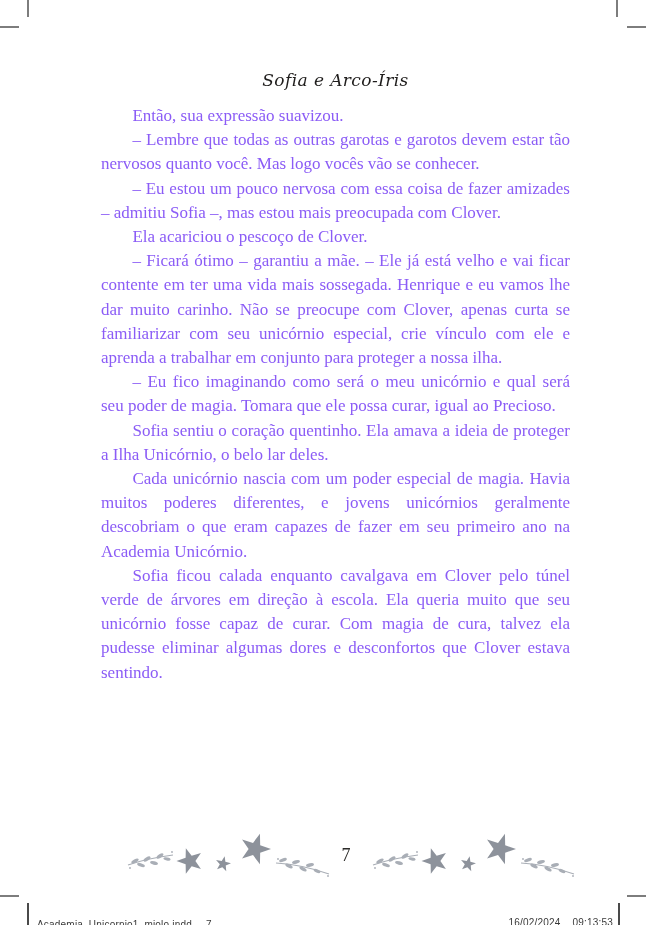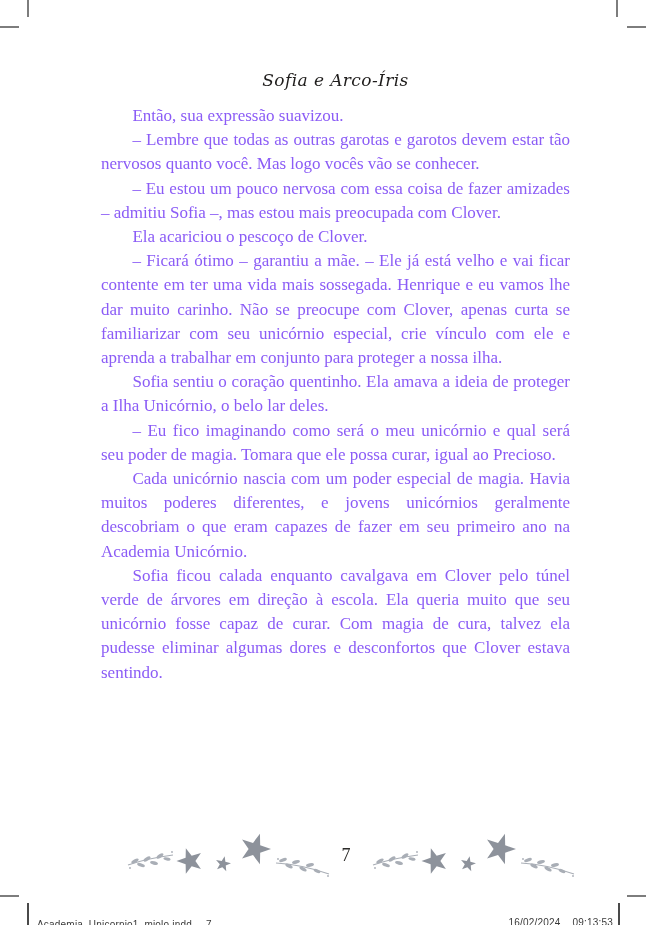--- a/index.html
+++ b/index.html
@@ -82,22 +82,22 @@
   <div class="crop v dark br-v"></div>
 
   <div class="running-head">Sofia e Arco-Íris</div>
 
   <div class="body-text">
       <p>Então, sua expressão suavizou.</p>
       <p>– Lembre que todas as outras garotas e garotos devem estar tão nervosos quanto você. Mas logo vocês vão se conhecer.</p>
       <p>– Eu estou um pouco nervosa com essa coisa de fazer amizades – admitiu Sofia –, mas estou mais preocupada com Clover.</p>
       <p>Ela acariciou o pescoço de Clover.</p>
       <p>– Ficará ótimo – garantiu a mãe. – Ele já está velho e vai ficar contente em ter uma vida mais sossegada. Henrique e eu vamos lhe dar muito carinho. Não se preocupe com Clover, apenas curta se familiarizar com seu unicórnio especial, crie vínculo com ele e aprenda a trabalhar em conjunto para proteger a nossa ilha.</p>
+      <p>– Eu fico imaginando como será o meu unicórnio e qual será seu poder de magia. Tomara que ele possa curar, igual ao Precioso.</p>
       <p>Sofia sentiu o coração quentinho. Ela amava a ideia de proteger a Ilha Unicórnio, o belo lar deles.</p>
-      <p>– Eu fico imaginando como será o meu unicórnio e qual será seu poder de magia. Tomara que ele possa curar, igual ao Precioso.</p>
       <p>Cada unicórnio nascia com um poder especial de magia. Havia muitos poderes diferentes, e jovens unicórnios geralmente descobriam o que eram capazes de fazer em seu primeiro ano na Academia Unicórnio.</p>
       <p>Sofia ficou calada enquanto cavalgava em Clover pelo túnel verde de árvores em direção à escola. Ela queria muito que seu unicórnio fosse capaz de curar. Com magia de cura, talvez ela pudesse eliminar algumas dores e desconfortos que Clover estava sentindo.</p>
     </div>
 
   <div class="folio-row">
 
     <svg class="ornament left" width="205" height="52" viewBox="0 0 205 52" aria-hidden="true">
       <g>
         <path d="M2,32 C16,27 32,24 47,22" fill="none" stroke="#a9aeb6" stroke-width="1.1"></path>
         <ellipse cx="9" cy="28" rx="4" ry="1.7" fill="#a9aeb6" transform="rotate(-28 9 28)"></ellipse>

